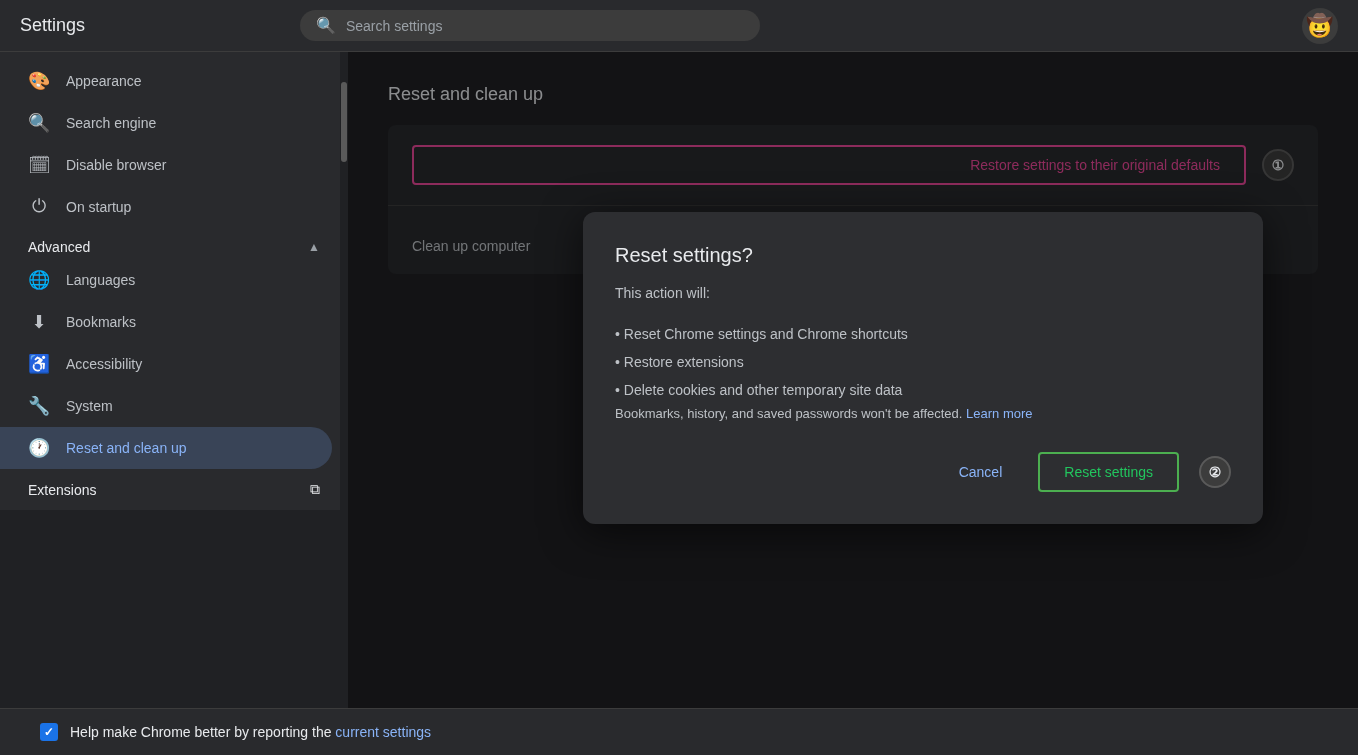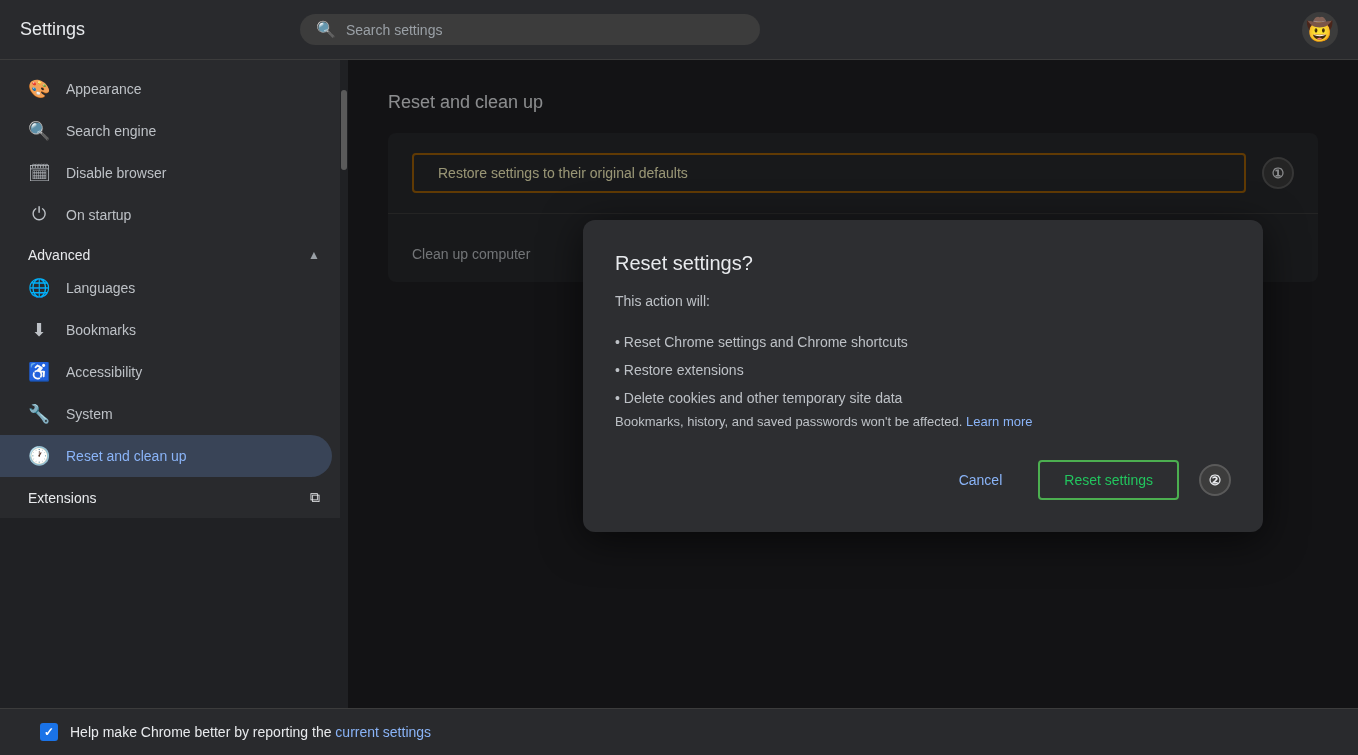--- a/index.html
+++ b/index.html
@@ -13,21 +13,21 @@
       display: flex;
       flex-direction: column;
     }
 
     
     .header {
       background: #292a2d;
       display: flex;
       align-items: center;
       padding: 0 20px;
-      height: 60px;
+      height: 52px;
       flex-shrink: 0;
       border-bottom: 1px solid #3c3c3c;
     }
     .header-title {
       font-size: 18px;
       font-weight: 500;
       color: #e8eaed;
       margin-right: 40px;
       min-width: 120px;
     }
@@ -152,32 +152,33 @@
       display: flex;
       align-items: center;
       justify-content: space-between;
       padding: 18px 24px;
       border-bottom: 1px solid #3c3c3c;
       cursor: pointer;
     }
     .settings-card-item:last-child { border-bottom: none; }
 
     .restore-button {
-      border: 2px solid #a16207;
+      border: 2px solid #ec4899;
       background: transparent;
-      color: #fef9c3;
+      color: #ec4899;
       border-radius: 4px;
       padding: 10px 24px;
       font-size: 14px;
       cursor: pointer;
       display: flex;
       align-items: center;
       gap: 10px;
       width: 100%;
       text-align: left;
+      justify-content: flex-end;
     }
 
     .clean-up-item {
       padding: 16px 0 4px 0;
       color: #bdc1c6;
       font-size: 14px;
       cursor: pointer;
     }
 
     

